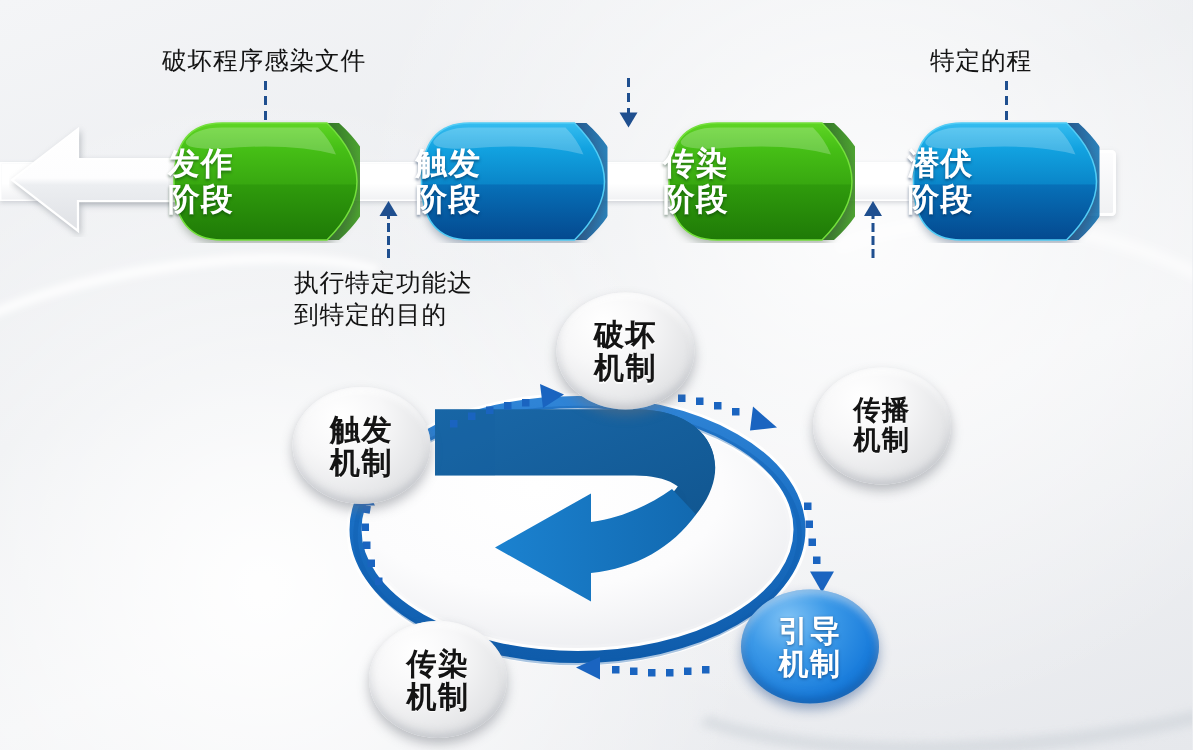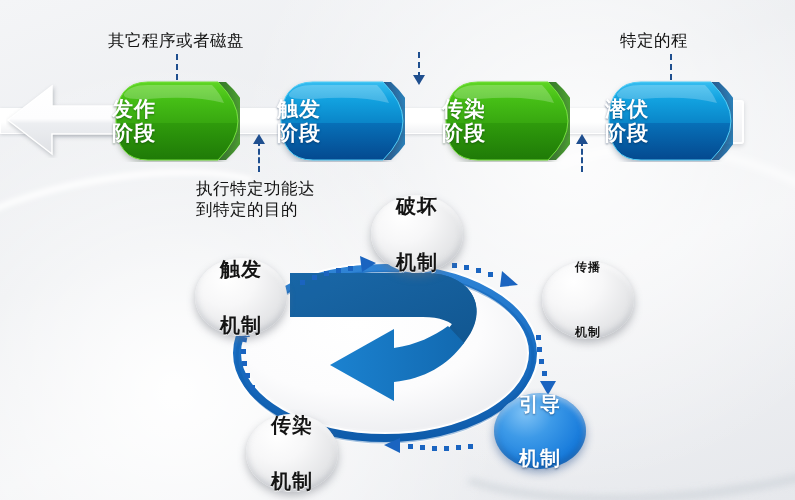--- a/index.html
+++ b/index.html
@@ -55,21 +55,21 @@
 
   
   .callout{position:absolute;color:#141414;font-size:16.5px;line-height:1.28;
     letter-spacing:.5px;font-weight:400;white-space:pre;}
 
   
   .dash{position:absolute;width:0;border-left:2px dashed #1f4f8f;}
 
   
   .node{position:absolute;border-radius:50%;
-    display:flex;flex-direction:column;align-items:center;justify-content:space-between;
+    display:flex;flex-direction:column;align-items:center;justify-content:center;
     font-weight:700;line-height:1.1;letter-spacing:1px;}
   .node.grey{
     background:radial-gradient(ellipse at 34% 26%, #ffffff 0%, #f7f7f8 34%, #e3e4e6 72%, #cfd1d4 100%);
     box-shadow:0 4px 8px rgba(110,115,125,.45), inset 0 -3px 6px rgba(160,164,172,.45), inset 0 3px 5px rgba(255,255,255,.95);
     color:#141414;text-shadow:0 1px 0 rgba(255,255,255,.8);}
   .node.blue{
     background:radial-gradient(ellipse at 34% 26%, #7fc2f5 0%, #3d9ae8 32%, #1a7ddc 68%, #0f63bd 100%);
     box-shadow:0 4px 8px rgba(40,80,140,.45), inset 0 -3px 7px rgba(10,70,140,.55), inset 0 3px 6px rgba(255,255,255,.55);
     color:#ffffff;text-shadow:0 1px 2px rgba(0,40,90,.55);}
   .node span{display:block;}
@@ -167,21 +167,21 @@
       <path d="M104,2 q22,20 22,39 q0,19 -22,39 l10,0 q22,-20 22,-39 q0,-19 -22,-39 z" fill="url(#gB1s)" opacity=".85"></path>
       <path d="M36,2 L106,2 q20,20 20,39 q0,19 -20,39 L36,80 Q4,80 4,41 Q4,2 36,2 Z" fill="url(#gB1)" stroke="#52cdf6" stroke-width="1" style="filter:drop-shadow(1px 3px 3px rgba(60,80,110,.4))"></path>
       <path d="M36,5 L100,5 q8,8 12,18 q-30,-8 -76,-4 Q10,20 12,14 Q18,5 36,5 Z" fill="#ffffff" opacity=".22"></path>
     </svg>
     <div class="lbl" style="text-shadow:0 1px 2px rgba(0,30,70,.5)">
       <span>潜伏</span>
       <span>阶段</span>
     </div>
   </div>
 
-  <div class="callout" style="left:108px;top:30px;">其它程序或者磁盘</div>
+  <div class="callout" style="left:108px;top:30px;">破坏程序感染文件</div>
   <div class="dash" style="left:176px;top:54px;height:26px;"></div>
 
   <div class="dash" style="left:418px;top:52px;height:26px;"></div>
   <svg style="position:absolute;left:412px;top:74px" width="14" height="12">
     <polygon points="7,11 1,1 13,1" fill="#1f4f8f"></polygon>
   </svg>
 
   <div class="callout" style="left:620px;top:30px;">特定的程</div>
   <div class="dash" style="left:670px;top:54px;height:26px;"></div>
 
@@ -277,21 +277,21 @@
   <div class="node grey" style="left:195px;top:258px;width:92px;height:78px;font-size:20px;">
     <span>触发</span>
     <span>机制</span>
   </div>
 
   <div class="node grey" style="left:371px;top:195px;width:92px;height:78px;font-size:20px;">
     <span>破坏</span>
     <span>机制</span>
   </div>
 
-  <div class="node grey" style="left:542px;top:261px;width:92px;height:78px;font-size:12px;">
+  <div class="node grey" style="left:542px;top:245px;width:92px;height:78px;font-size:18px;">
     <span>传播</span>
     <span>机制</span>
   </div>
 
   <div class="node blue" style="left:494px;top:393px;width:92px;height:76px;font-size:20px;">
     <span>引导</span>
     <span>机制</span>
   </div>
 
   <div class="node grey" style="left:246px;top:414px;width:92px;height:78px;font-size:20px;">

